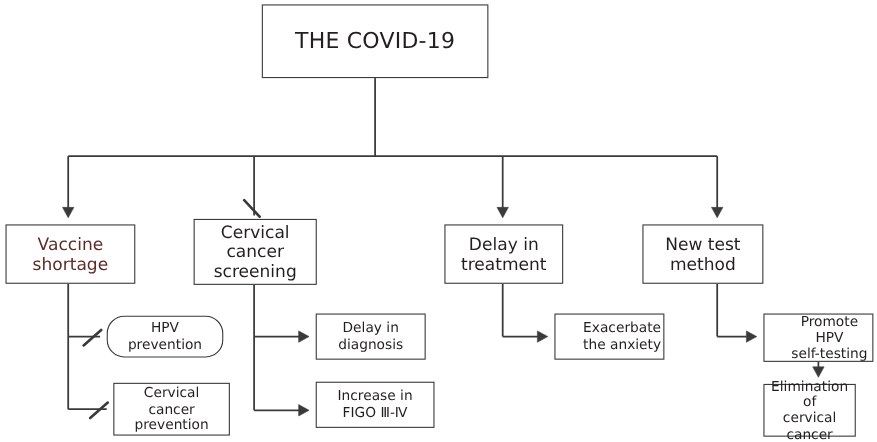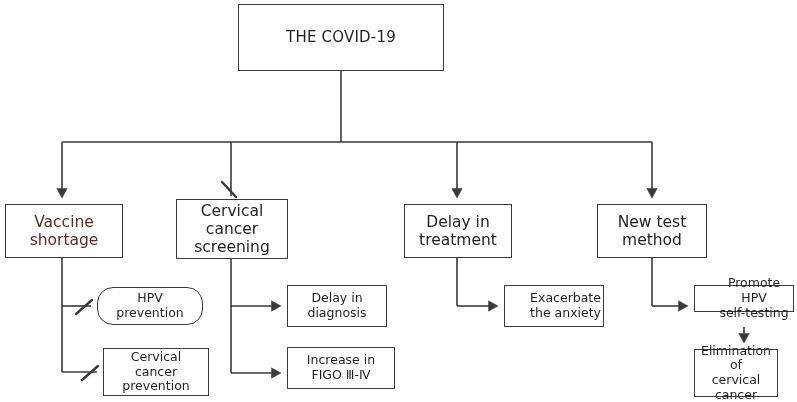--- a/index.html
+++ b/index.html
@@ -33,21 +33,21 @@
     display: flex;
     align-items: center;
     justify-content: center;
     text-align: center;
     line-height: 1.18;
     color: #231f20;
     white-space: pre-line;
     padding: 1px 2px;
   }
   .node-title {
-    font-size: 15px;
+    font-size: 20px;
     letter-spacing: 0.2px;
     border-width: 1.8px;
   }
   .node-level2 {
     font-size: 15.5px;
   }
   .node-level3 {
     font-size: 12.5px;
   }
 </style>
@@ -131,33 +131,33 @@
 
   <div id="node-layer">
       <div class="node-box node-title" style="left: 238px; top: 4px; width: 206px; height: 67px; color: rgb(35, 31, 32);"><span>THE COVID-19</span></div>
       <div class="node-box node-level2" style="left: 5px; top: 204px; width: 118px; height: 54px; color: rgb(93, 43, 38);"><span>Vaccine
 shortage</span></div>
       <div class="node-box node-level2" style="left: 176px; top: 199px; width: 112px; height: 60px; color: rgb(35, 31, 32);"><span>Cervical
 cancer
 screening</span></div>
       <div class="node-box node-level2" style="left: 404px; top: 204px; width: 108px; height: 54px; color: rgb(35, 31, 32);"><span>Delay in
 treatment</span></div>
-      <div class="node-box node-level2" style="left: 597px; top: 204px; width: 110px; height: 54px; color: rgb(35, 31, 32);"><span>New test
+      <div class="node-box node-level2" style="left: 584px; top: 204px; width: 110px; height: 54px; color: rgb(35, 31, 32);"><span>New test
 method</span></div>
       <div class="node-box node-level3" style="left: 97px; top: 287px; width: 106px; height: 38px; color: rgb(35, 31, 32); border-radius: 16px;"><span>HPV
 prevention</span></div>
       <div class="node-box node-level3" style="left: 103px; top: 348px; width: 106px; height: 48px; color: rgb(35, 31, 32);"><span>Cervical
 cancer
 prevention</span></div>
       <div class="node-box node-level3" style="left: 287px; top: 285px; width: 100px; height: 42px; color: rgb(35, 31, 32);"><span>Delay in
 diagnosis</span></div>
       <div class="node-box node-level3" style="left: 287px; top: 347px; width: 108px; height: 42px; color: rgb(35, 31, 32);"><span>Increase in
 FIGO Ⅲ-Ⅳ</span></div>
       <div class="node-box node-level3" style="left: 504px; top: 285px; width: 100px; height: 42px; color: rgb(35, 31, 32); justify-content: flex-end;"><span>Exacerbate
 the anxiety</span></div>
-      <div class="node-box node-level3" style="left: 694px; top: 285px; width: 100px; height: 27px; color: rgb(35, 31, 32); padding-left: 22px;"><span>Promote HPV
+      <div class="node-box node-level3" style="left: 694px; top: 285px; width: 100px; height: 44px; color: rgb(35, 31, 32); padding-left: 22px;"><span>Promote HPV
 self-testing</span></div>
       <div class="node-box node-level3" style="left: 694px; top: 349px; width: 84px; height: 48px; color: rgb(35, 31, 32);"><span>Elimination of
 cervical
 cancer</span></div>
     </div>
 
 </div>
 
 </body></html>

